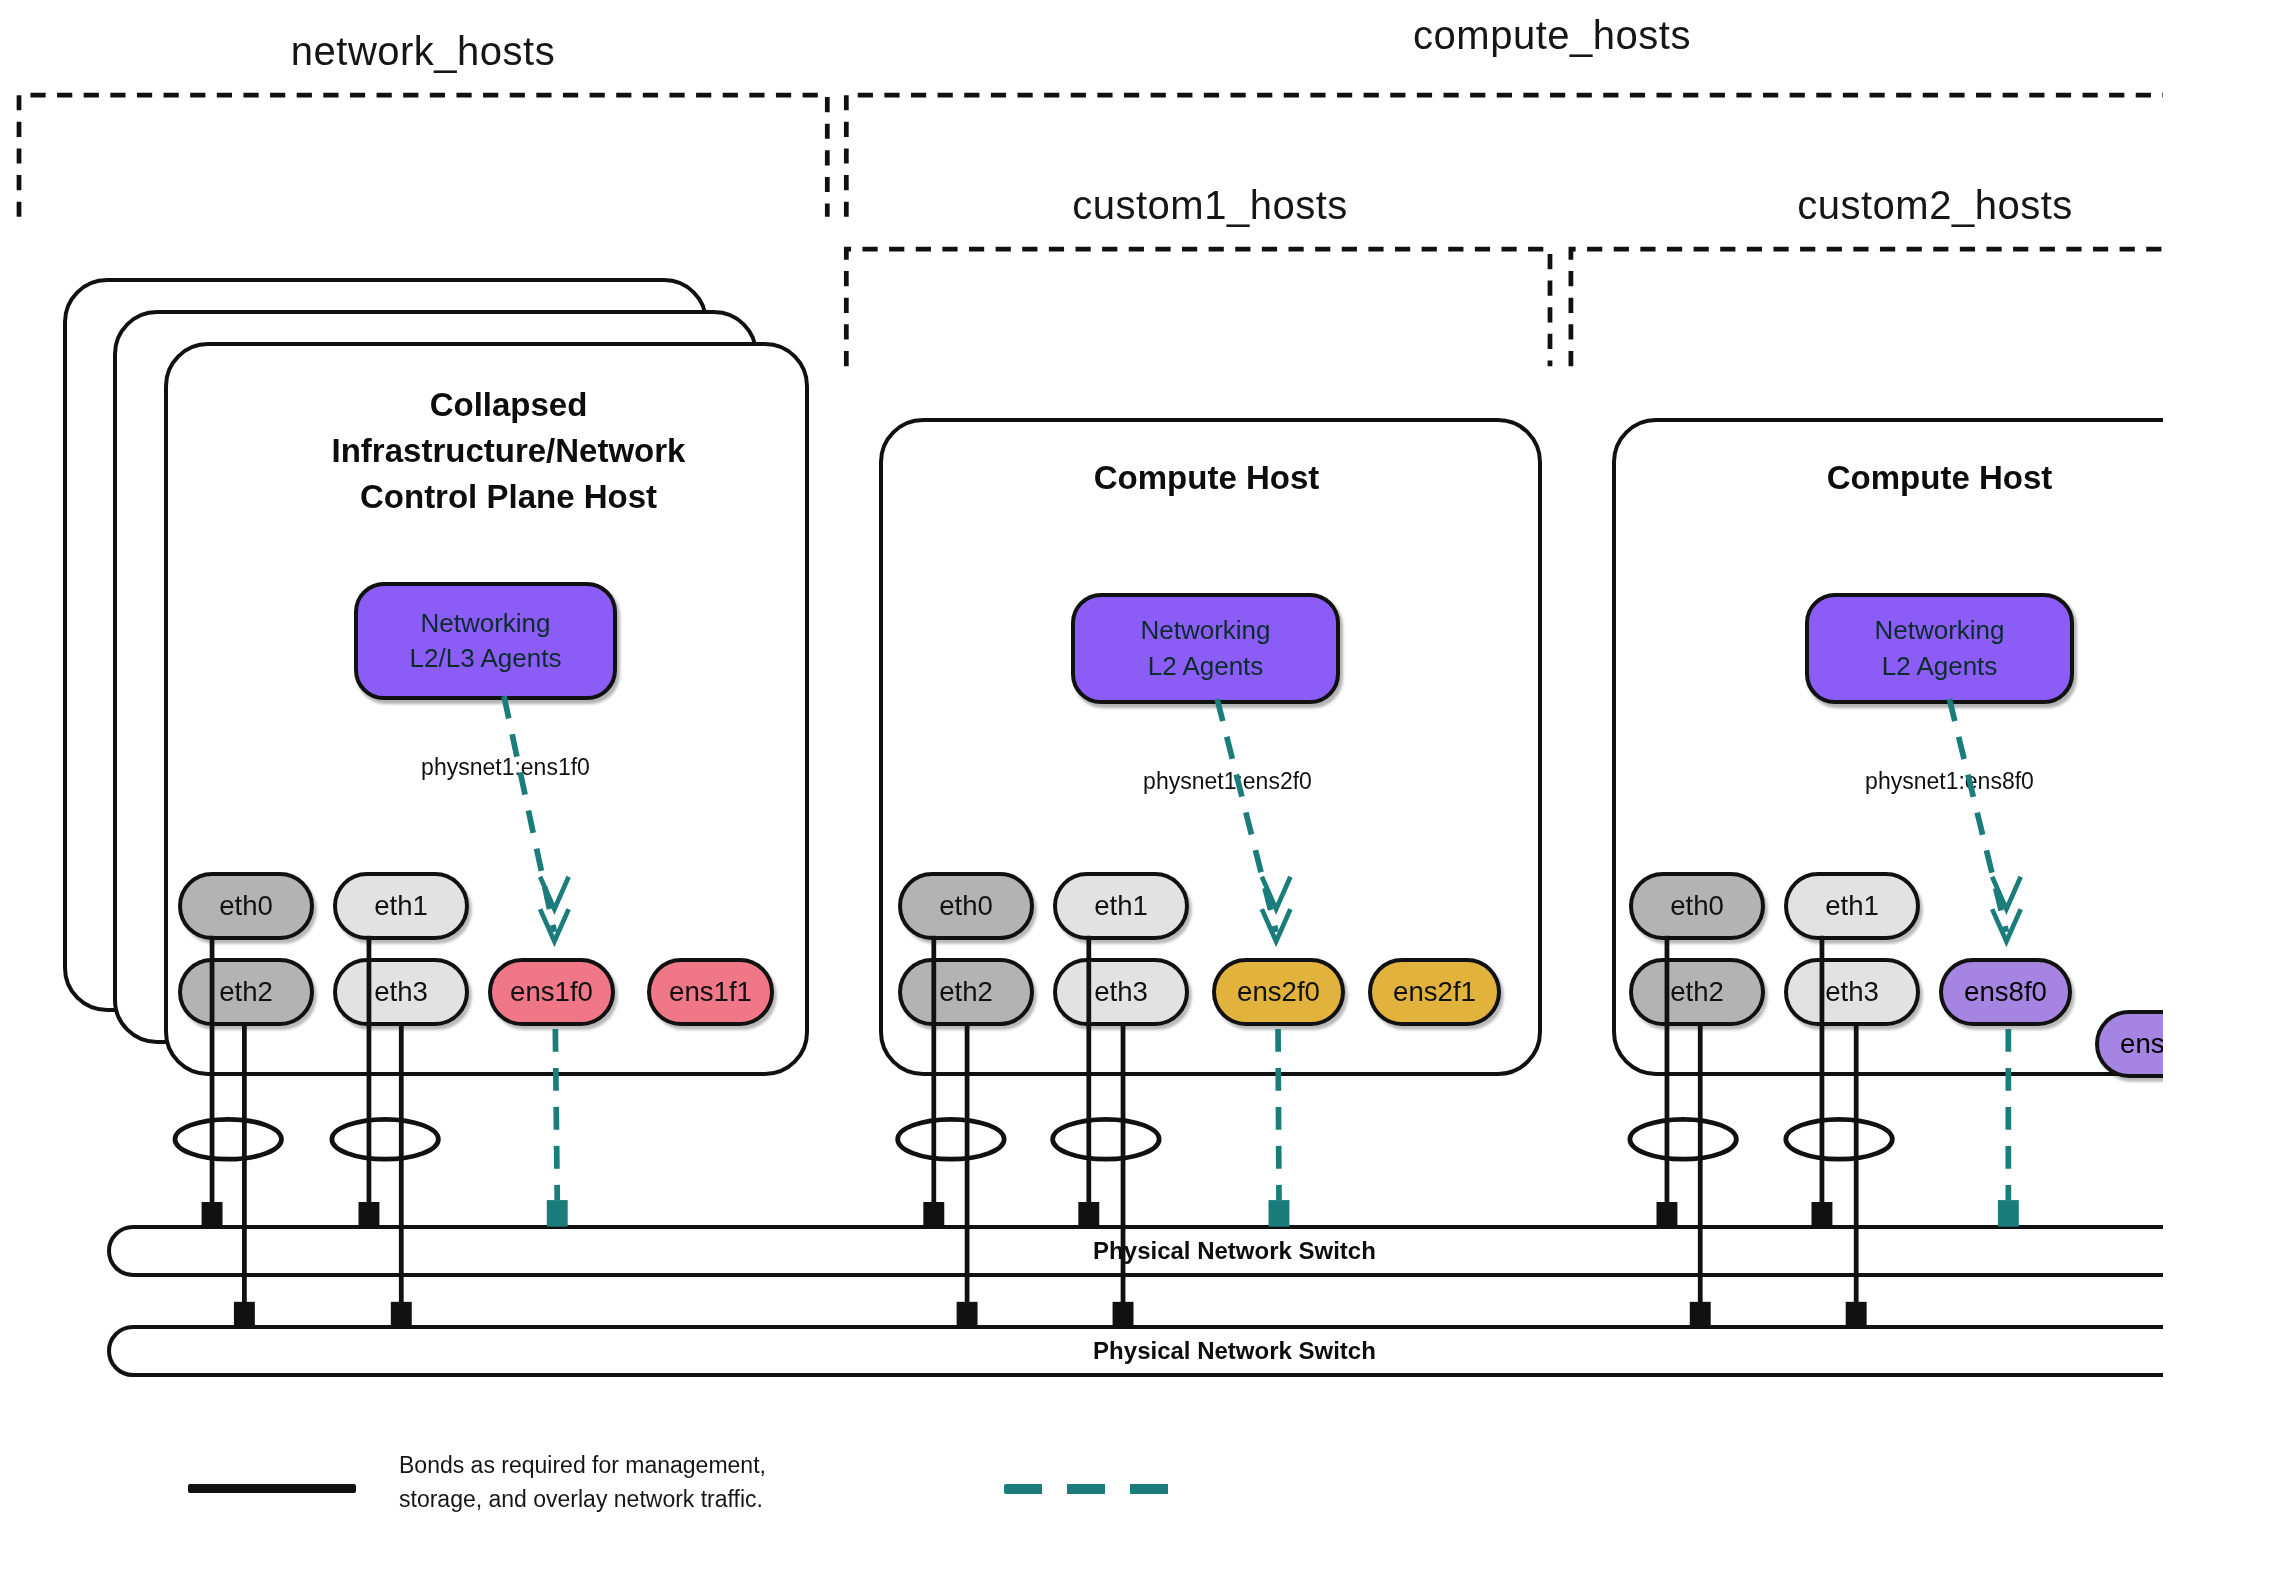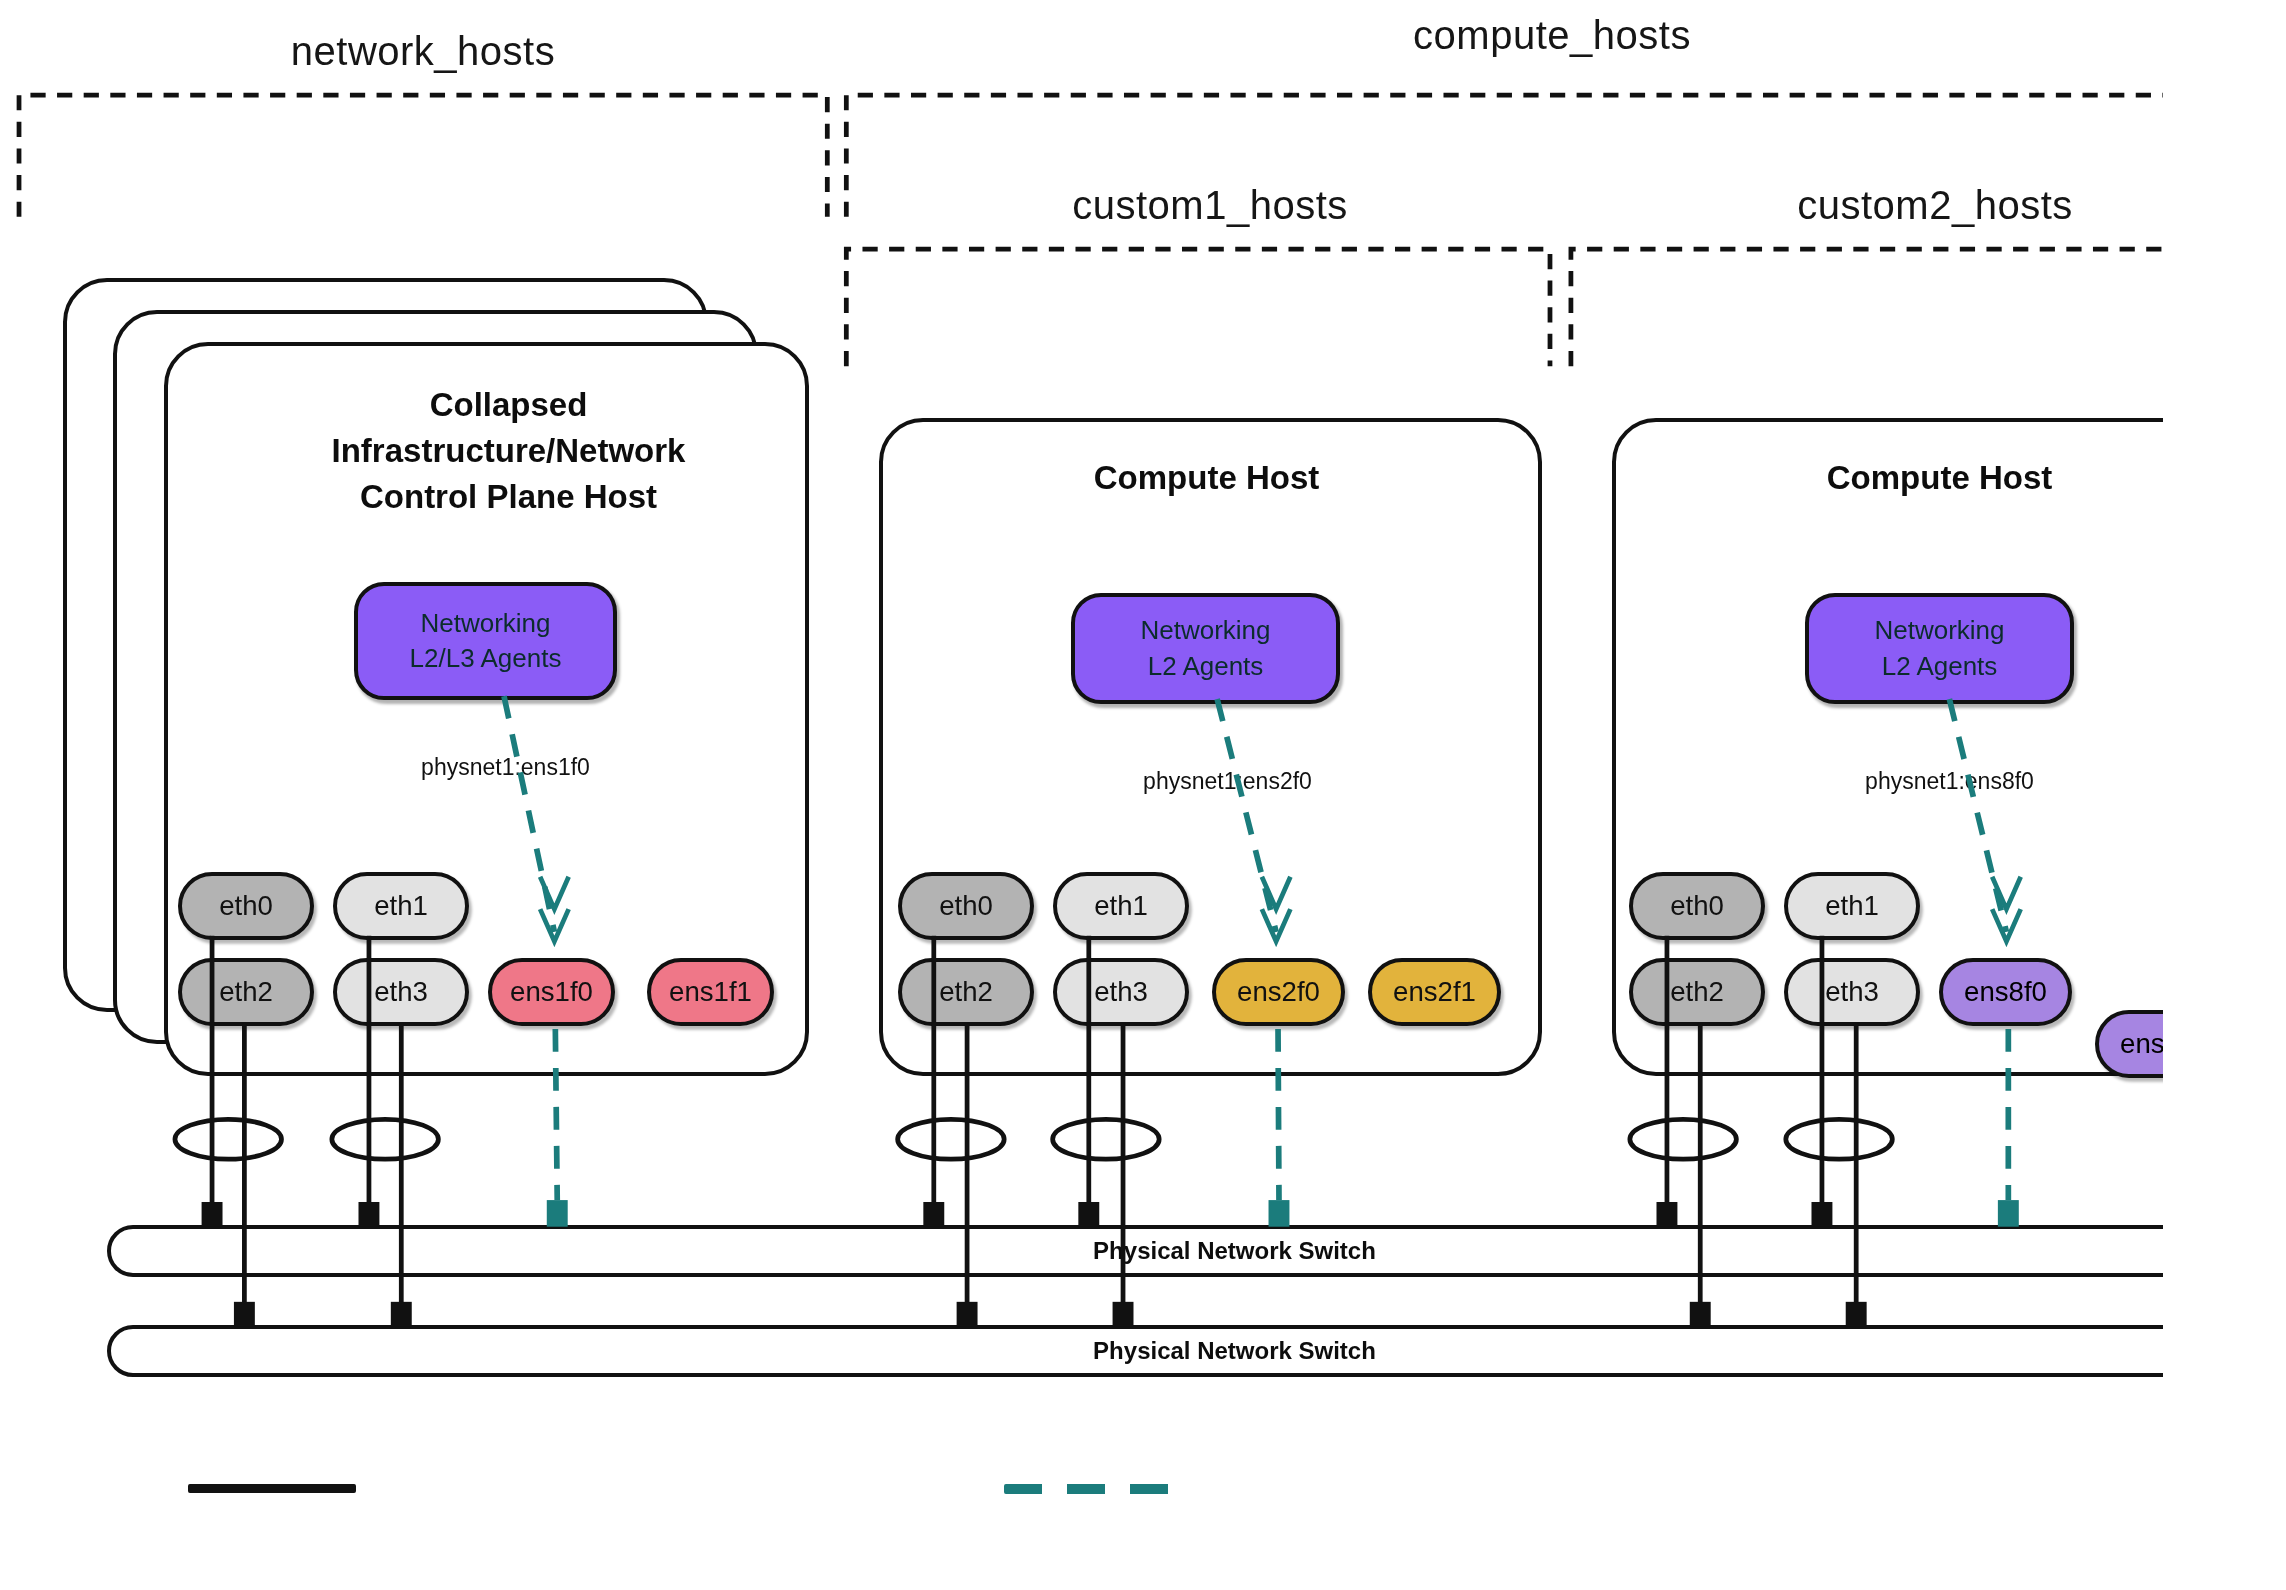--- a/index.html
+++ b/index.html
@@ -191,16 +191,18 @@
       <path d="M 568 922 L 583 956 L 598 922"></path>
       <path d="M 568 956 L 583 990 L 598 956"></path>
       <path d="M 1327 922 L 1342 956 L 1357 922"></path>
       <path d="M 1327 956 L 1342 990 L 1357 956"></path>
       <path d="M 2095 922 L 2110 956 L 2125 922"></path>
       <path d="M 2095 956 L 2110 990 L 2125 956"></path>
     </g>
   </svg>
 
   <div class="legend-solid"></div>
+  <div class="legend-text" style="left:399px;top:1449px;">Bonds as required for management,
+storage, and overlay network traffic.</div>
   <div class="legend-dashed"></div>
 
 </div>
 
 
 </body></html>

